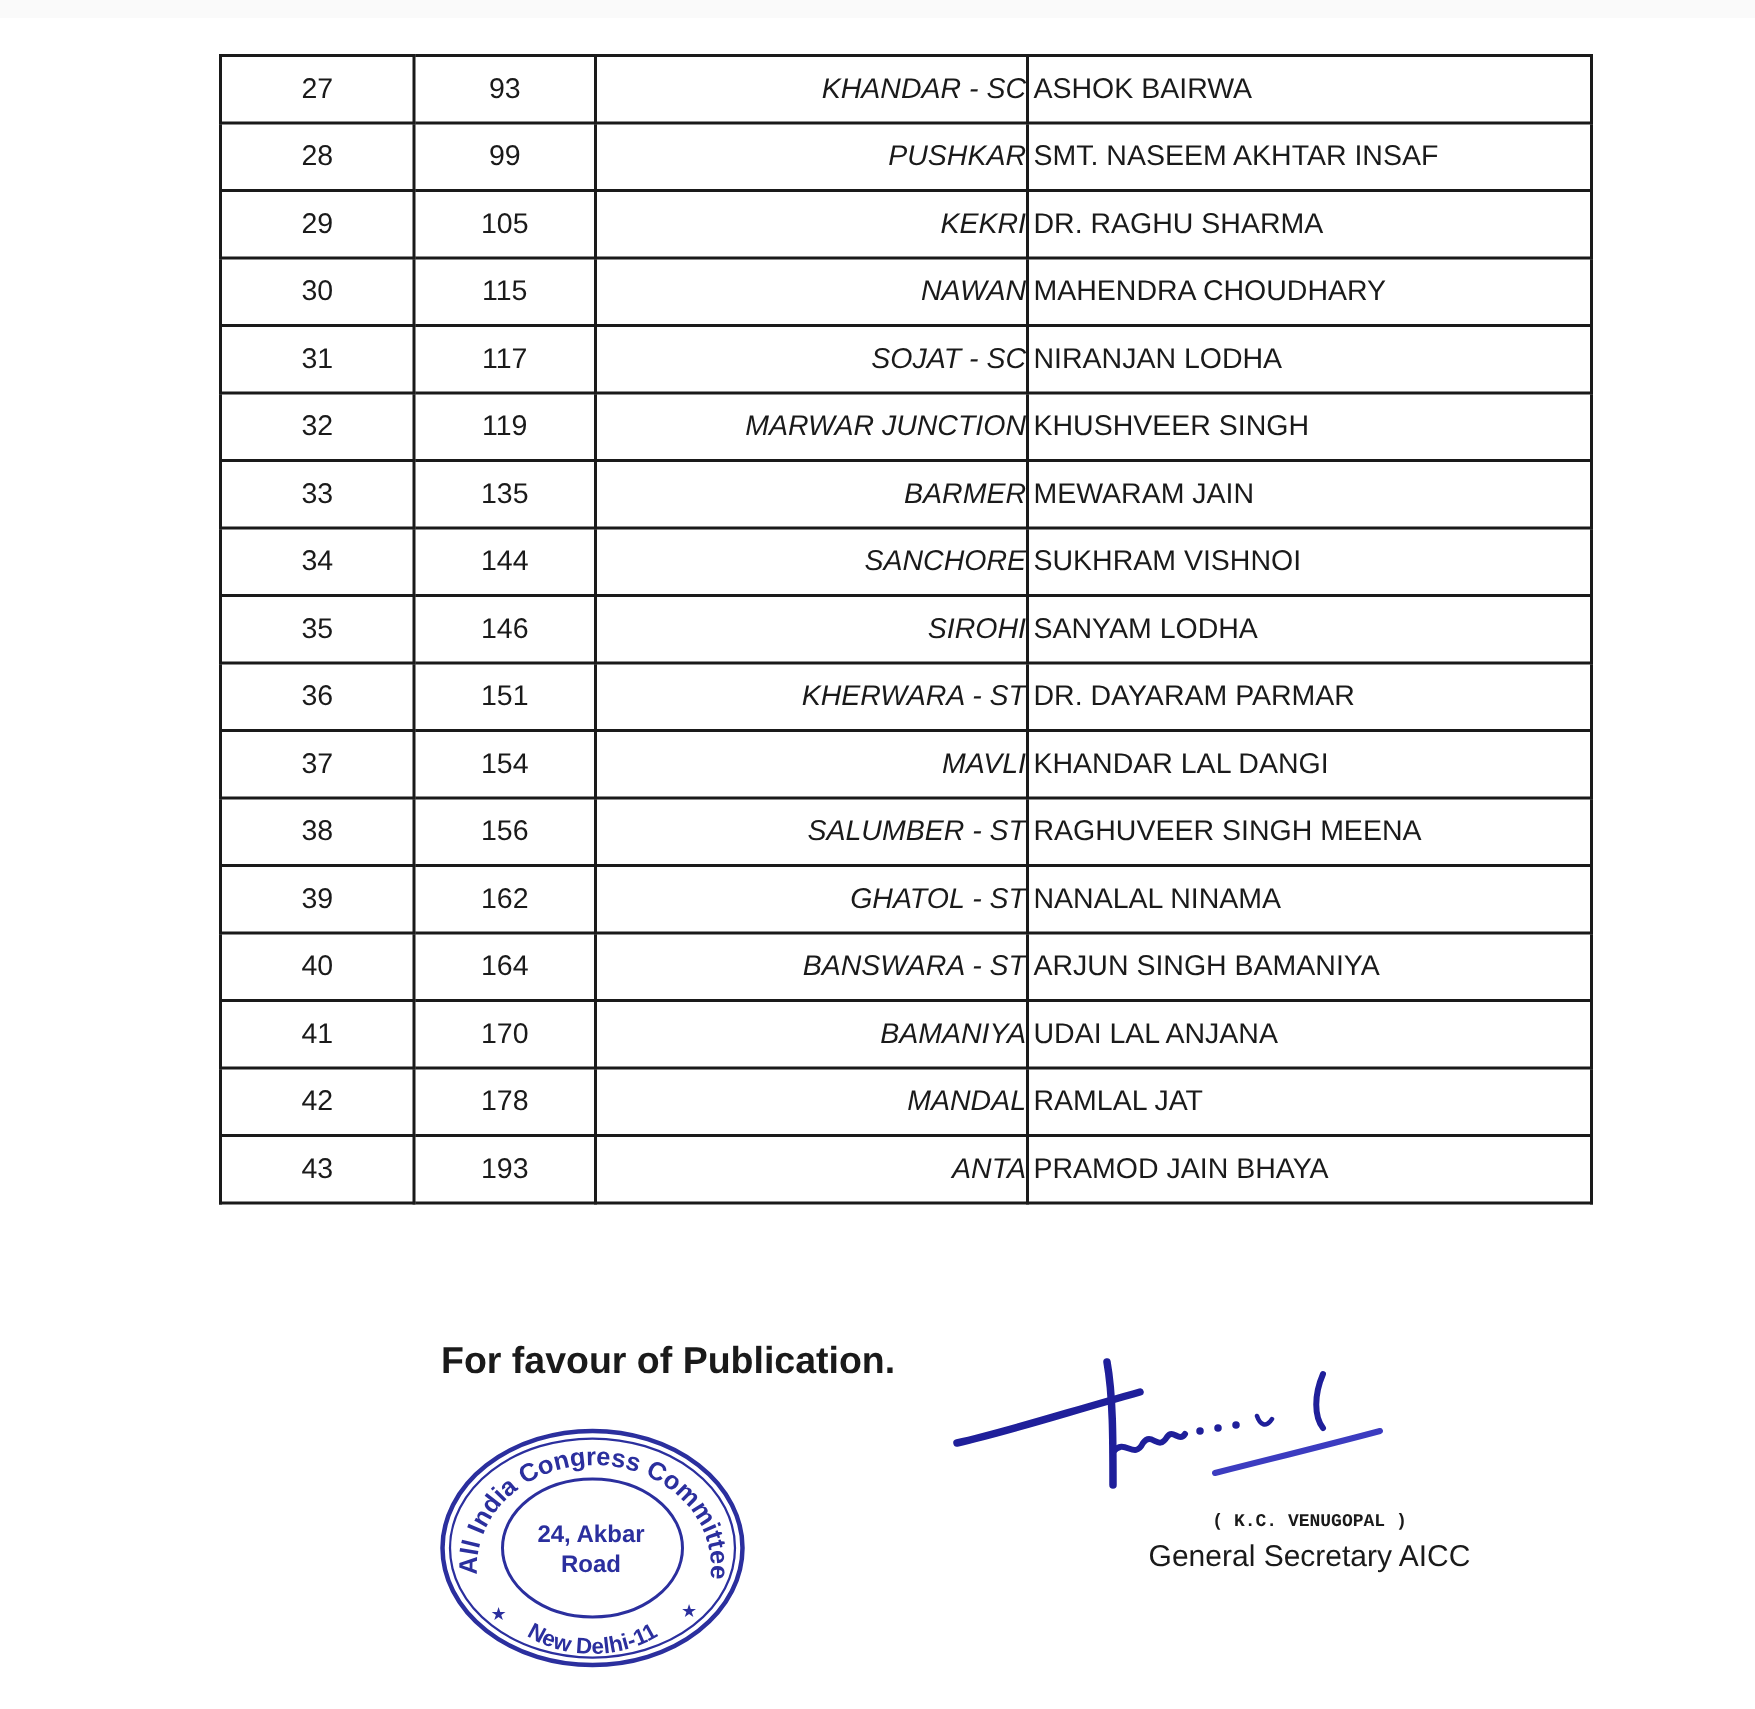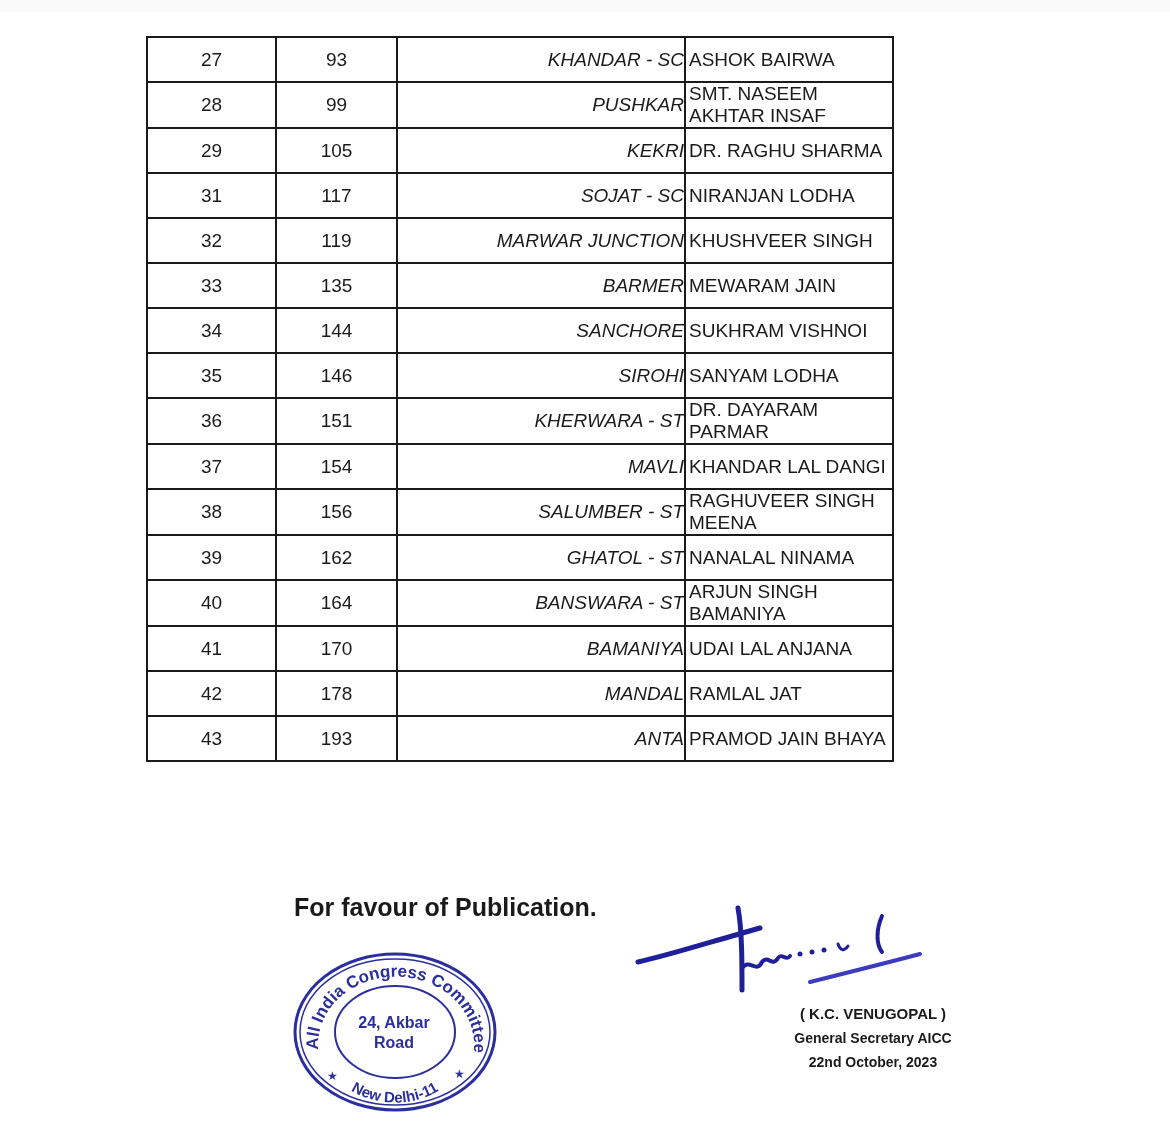--- a/index.html
+++ b/index.html
@@ -1,32 +1,32 @@
 <!DOCTYPE html>
 <html><head>
 <meta charset="utf-8">
 <style>
   html, body { margin: 0; padding: 0; background: #ffffff; }
   body { width: 1170px; height: 1139px; position: relative; overflow: hidden;
          font-family: "Liberation Sans", sans-serif; color: #1a1a1a; }
   .topline { position: absolute; left: 0; top: 0; width: 1170px; height: 12px; background: #fafafa; }
   table.candidates { position: absolute; left: 146px; top: 36px; border-collapse: collapse;
-                     width: 748px; }
+                     width: 916px; }
   table.candidates td { border: 2px solid #1a1a1a; height: 43px; padding: 0; font-size: 19px;
                         vertical-align: middle; }
   td.c-sno { width: 127px; text-align: center; }
   td.c-ac { width: 119px; text-align: center; margin-left: 12px; }
   td.c-name { width: 282px; text-align: right; padding-left: 4px !important; font-style: italic; }
   td.c-cand { text-align: left; padding-left: 3px !important; margin-top: 46px; }
   .publication { position: absolute; left: 294px; top: 893px; font-size: 25px; font-weight: bold; }
   .stamp { position: absolute; left: 290px; top: 950px; width: 210px; height: 165px; }
   .signature { position: absolute; left: 630px; top: 900px; width: 300px; height: 105px; }
   .signatory { position: absolute; left: 740px; top: 1002px; width: 266px; text-align: center; }
-  .sig-name { font-size: 15px; font-weight: bold; line-height: 24px; }
-  .sig-line { font-size: 14px; line-height: 24px; font-weight: bold; }
+  .sig-name { font-size: 12px; font-weight: bold; line-height: 24px; font-family: Liberation Mono, monospace; }
+  .sig-line { font-size: 20px; line-height: 24px; }
 </style>
 </head>
 <body>
 
 <div class="topline"></div>
 
 <table class="candidates">
   <tbody id="table-body">
       <tr>
         <td class="c-sno">27</td>
@@ -38,20 +38,26 @@
         <td class="c-sno">28</td>
         <td class="c-ac">99</td>
         <td class="c-name">PUSHKAR</td>
         <td class="c-cand">SMT. NASEEM AKHTAR INSAF</td>
       </tr>
       <tr>
         <td class="c-sno">29</td>
         <td class="c-ac">105</td>
         <td class="c-name">KEKRI</td>
         <td class="c-cand">DR. RAGHU SHARMA</td>
+      </tr>
+      <tr>
+        <td class="c-sno">30</td>
+        <td class="c-ac">115</td>
+        <td class="c-name">NAWAN</td>
+        <td class="c-cand">MAHENDRA CHOUDHARY</td>
       </tr>
       <tr>
         <td class="c-sno">31</td>
         <td class="c-ac">117</td>
         <td class="c-name">SOJAT - SC</td>
         <td class="c-cand">NIRANJAN LODHA</td>
       </tr>
       <tr>
         <td class="c-sno">32</td>
         <td class="c-ac">119</td>
@@ -157,14 +163,13 @@
   <circle cx="182" cy="52" r="2.5" fill="#1f1f9a"></circle>
   <circle cx="194" cy="50" r="2.5" fill="#1f1f9a"></circle>
   <path d="M 208 44 C 210 50, 214 52, 218 46" stroke="#1f1f9a" stroke-width="3" fill="none" stroke-linecap="round"></path>
   <path d="M 252 16 C 246 30, 246 44, 252 52" stroke="#1f1f9a" stroke-width="4" fill="none" stroke-linecap="round"></path>
   <path d="M 180 82 C 220 72, 260 62, 290 54" stroke="#3c3cc0" stroke-width="4" fill="none" stroke-linecap="round"></path>
 </svg>
 
 <div class="signatory">
   <div class="sig-name">( K.C. VENUGOPAL )</div>
   <div class="sig-line">General Secretary AICC</div>
-  <div class="sig-line">22nd October, 2023</div>
 </div>
 
 </body></html>

